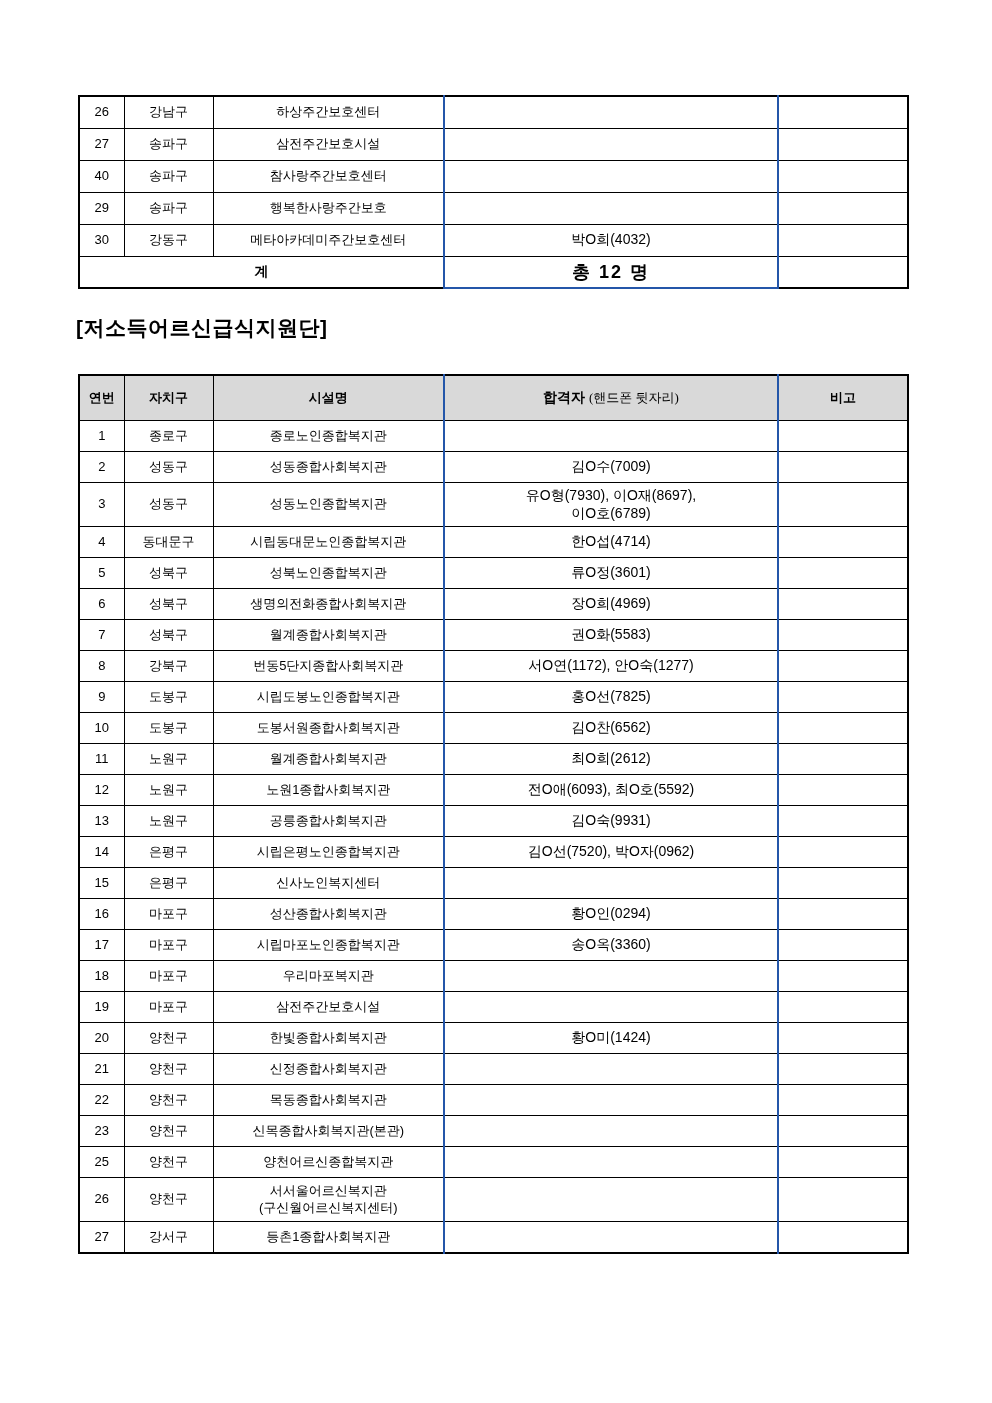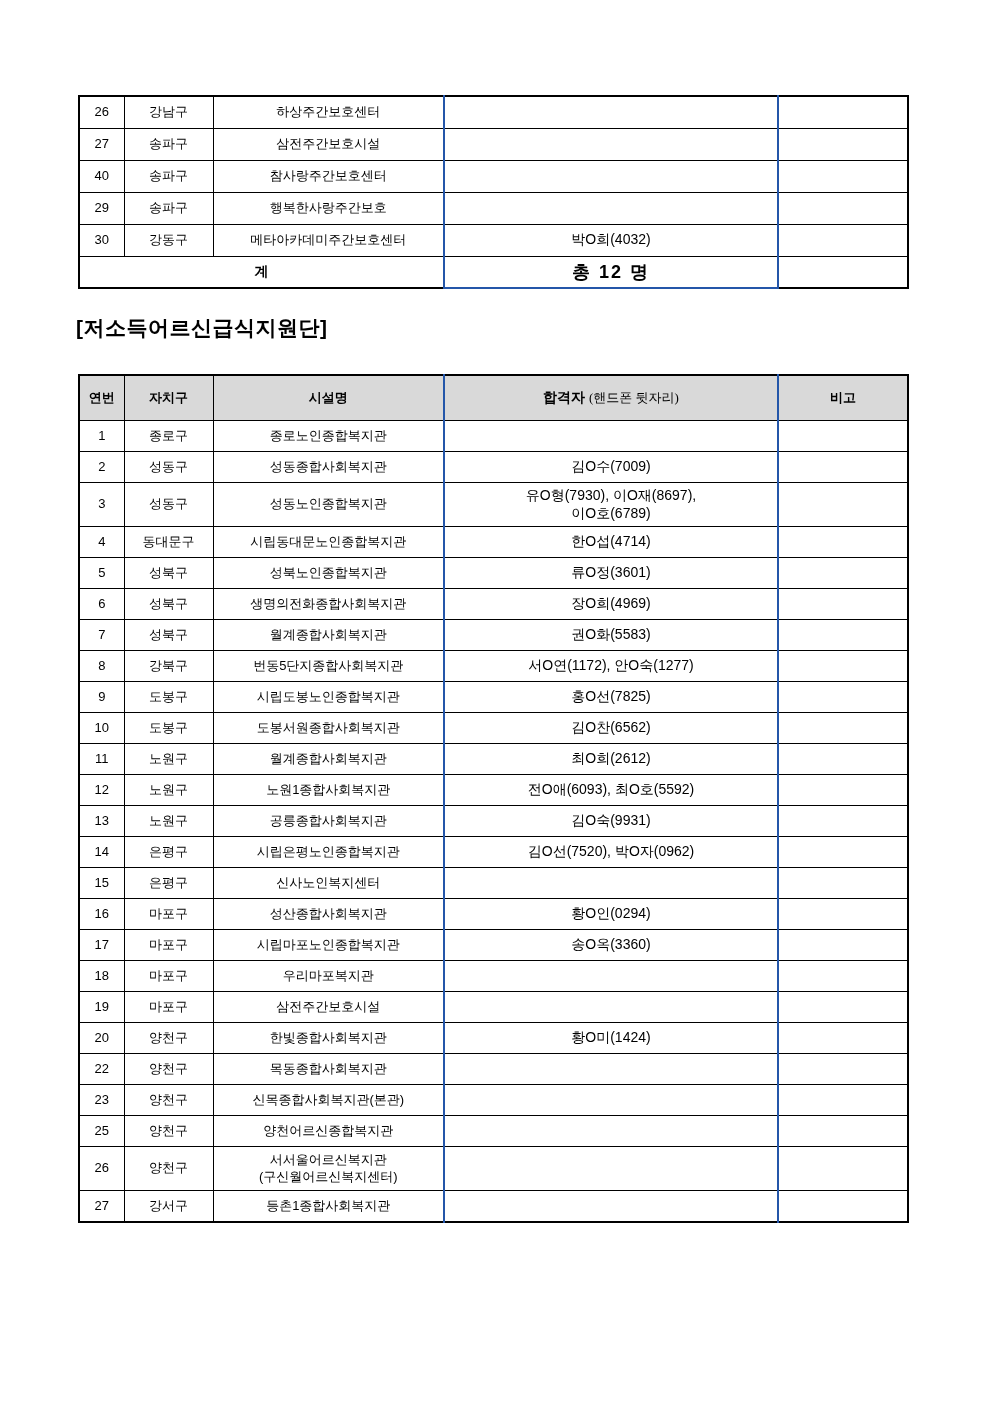--- a/index.html
+++ b/index.html
@@ -299,20 +299,27 @@
   </tr>
 
   <tr>
     <td class="cell-no">20</td>
     <td class="cell-district">양천구</td>
     <td class="cell-facility">한빛종합사회복지관</td>
     <td class="cell-passer">황O미(1424)</td>
     <td class="cell-note"></td>
   </tr>
 
+  <tr>
+    <td class="cell-no">21</td>
+    <td class="cell-district">양천구</td>
+    <td class="cell-facility">신정종합사회복지관</td>
+    <td class="cell-passer"></td>
+    <td class="cell-note"></td>
+  </tr>
 
   <tr>
     <td class="cell-no">22</td>
     <td class="cell-district">양천구</td>
     <td class="cell-facility">목동종합사회복지관</td>
     <td class="cell-passer"></td>
     <td class="cell-note"></td>
   </tr>
 
   <tr>

